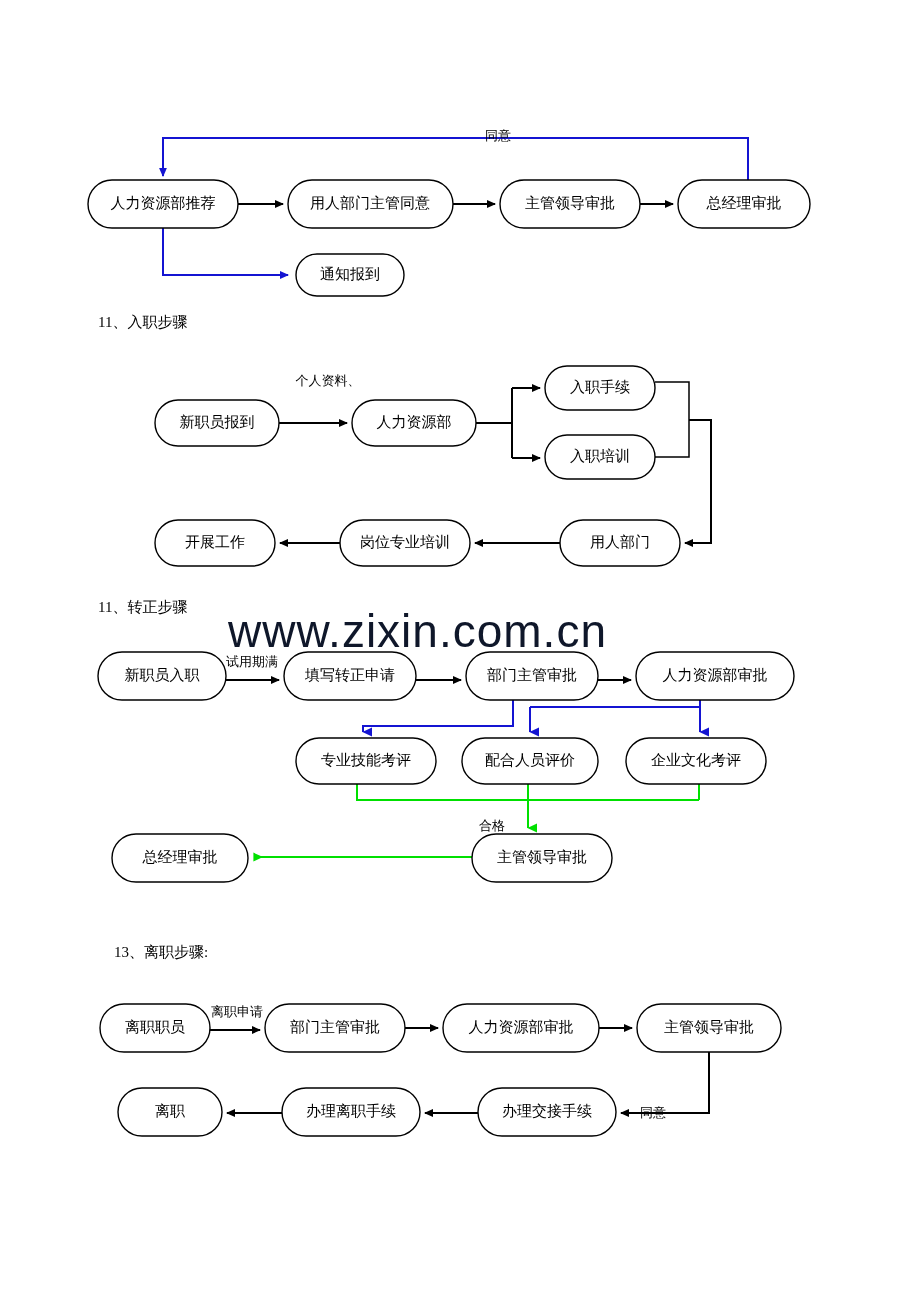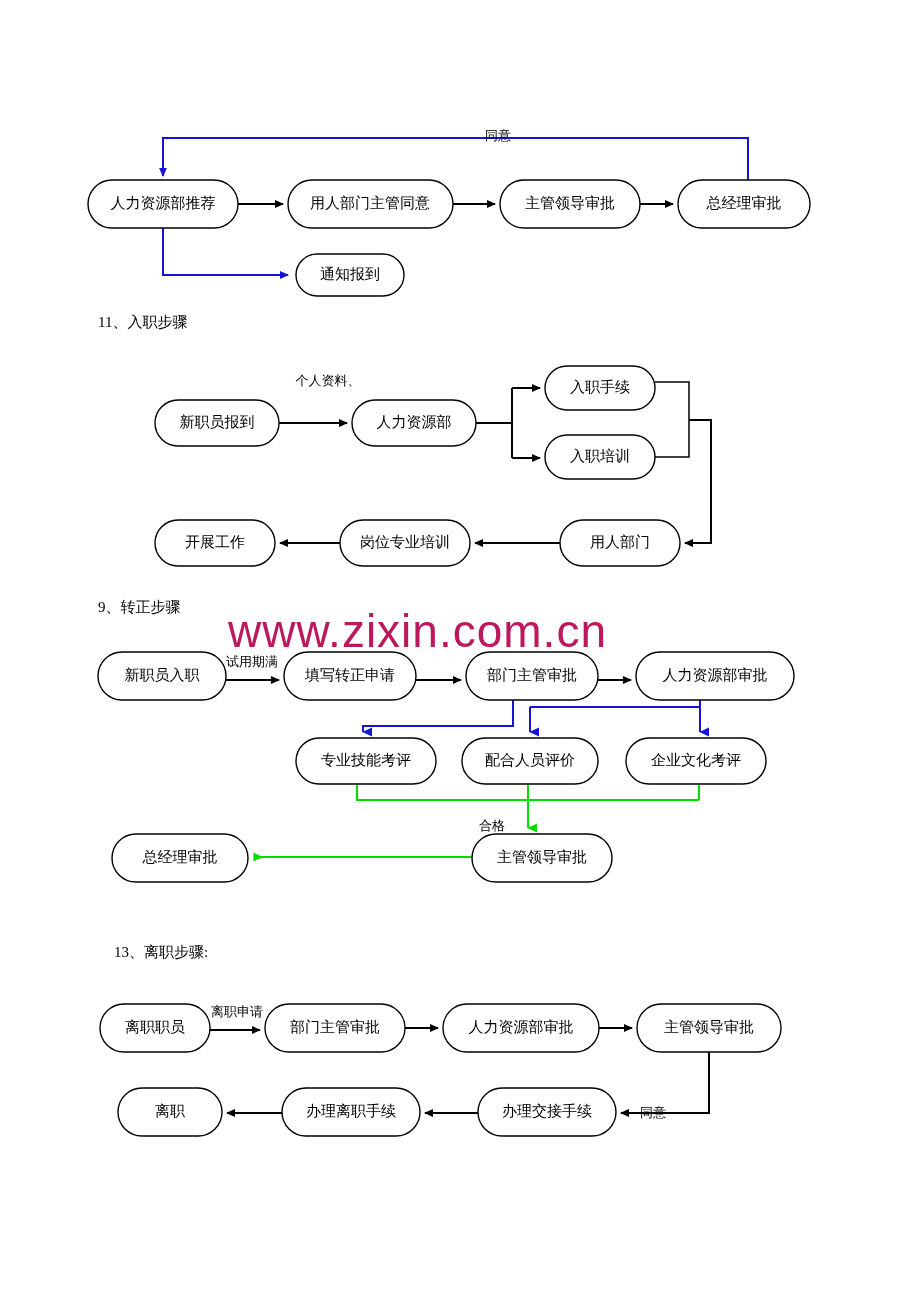--- a/index.html
+++ b/index.html
@@ -24,21 +24,21 @@
   }
   .watermark {
     position: absolute;
     left: 228px;
     top: 604px;
     width: 470px;
     height: 54px;
     font-family: "Liberation Sans", "DejaVu Sans", sans-serif;
     font-size: 46px;
     letter-spacing: 1px;
-    color: #be185d;
+    color: #0f172a;
     white-space: nowrap;
     user-select: none;
     pointer-events: none;
     z-index: 0;
   }
   .section-heading {
     position: absolute;
     font-family: "Liberation Serif", "DejaVu Serif", serif;
     font-size: 15px;
     color: #000;
@@ -168,21 +168,21 @@
     <g>
       <rect class="node-box" x="340" y="520" width="130" height="46" rx="23" ry="23"></rect>
       <text class="node-label" x="405" y="544">岗位专业培训</text>
     </g>
     <g>
       <rect class="node-box" x="155" y="520" width="120" height="46" rx="23" ry="23"></rect>
       <text class="node-label" x="215" y="544">开展工作</text>
     </g>
   </svg>
 
-  <div class="section-heading" style="left:98px; top:598px;">9、转正步骤</div>
+  <div class="section-heading" style="left:98px; top:598px;">11、转正步骤</div>
 
   <svg class="flow" style="top:0;" width="920" height="910" viewBox="0 0 920 910">
     <defs>
       <marker id="ah-blk-3" markerWidth="9" markerHeight="9" refX="8" refY="4.5" orient="auto" markerUnits="userSpaceOnUse">
         <path d="M0,0.6 L9,4.5 L0,8.4 z" fill="#000000"></path>
       </marker>
       <marker id="ah-blu-3" markerWidth="10" markerHeight="10" refX="5" refY="9" orient="auto" markerUnits="userSpaceOnUse">
         <path d="M0.6,0 L9.4,0 L5,9.6 z" fill="#1414d2"></path>
       </marker>
       <marker id="ah-grn-3" markerWidth="10" markerHeight="10" refX="5" refY="9" orient="auto" markerUnits="userSpaceOnUse">

